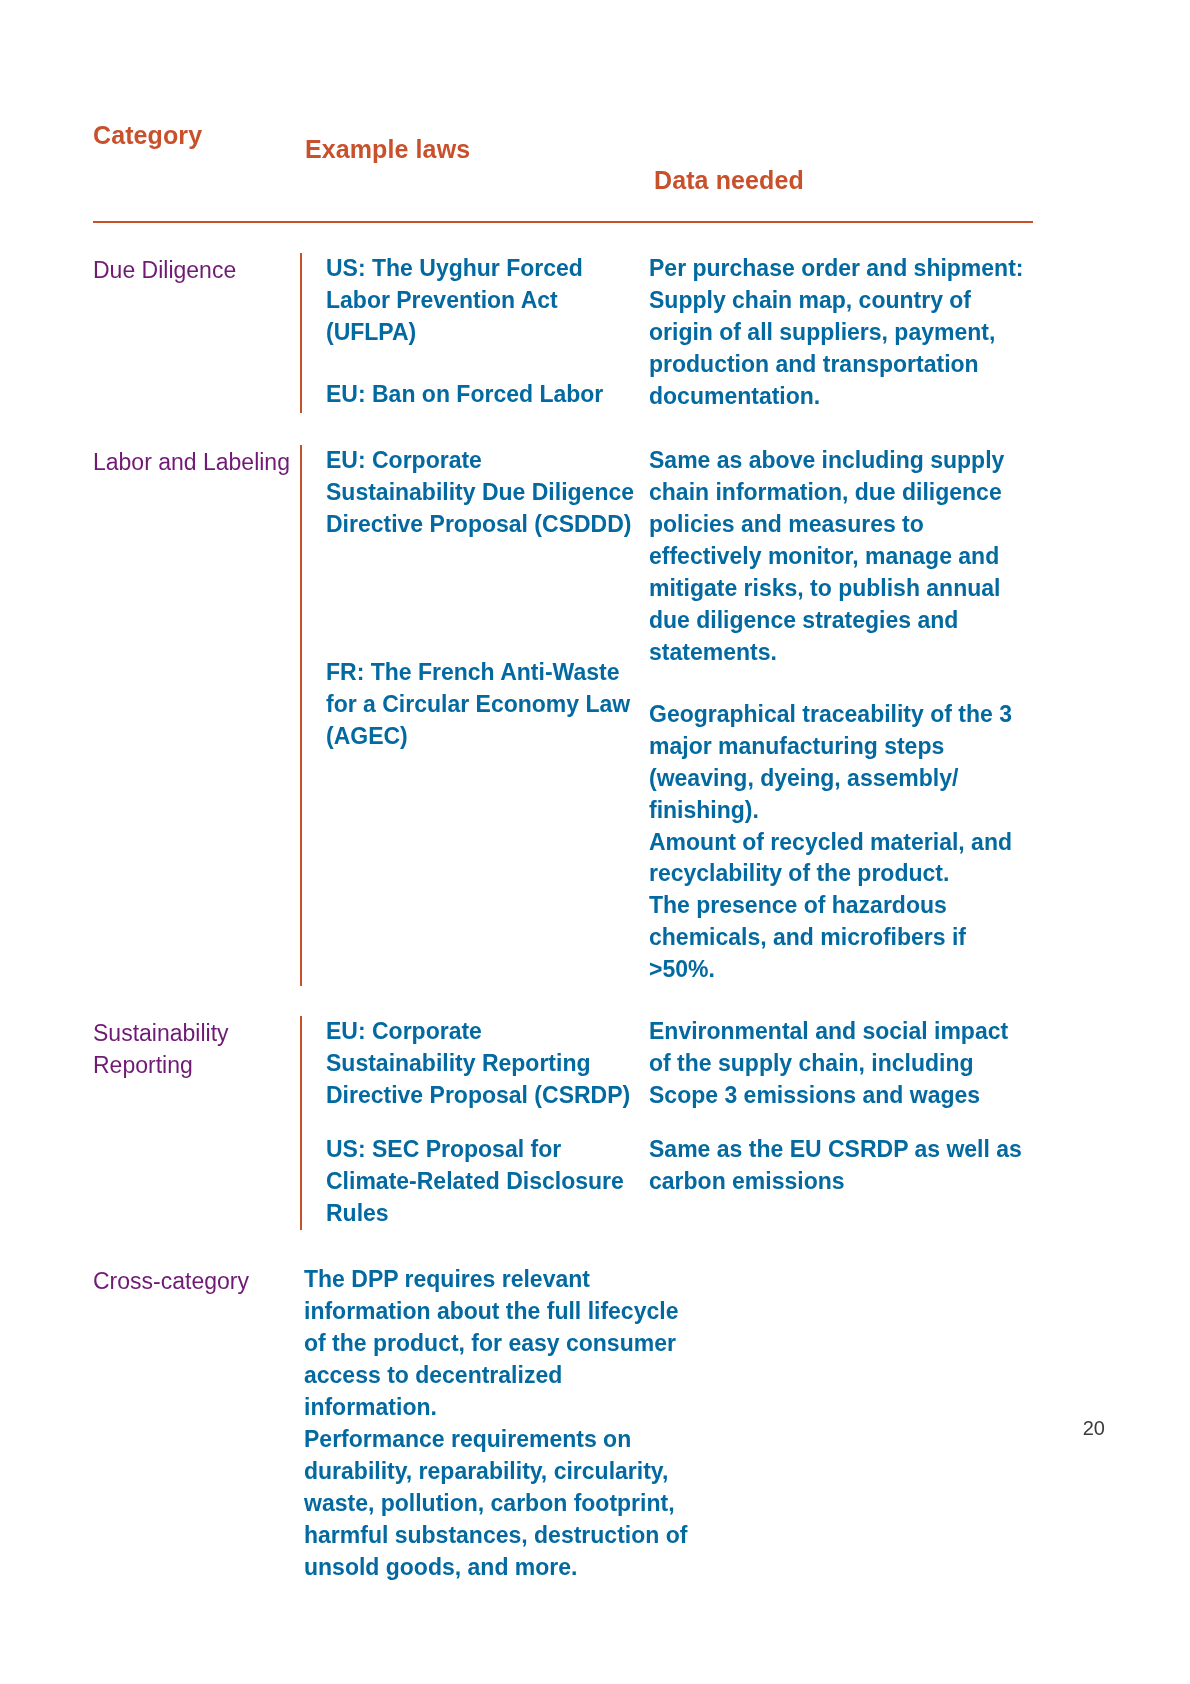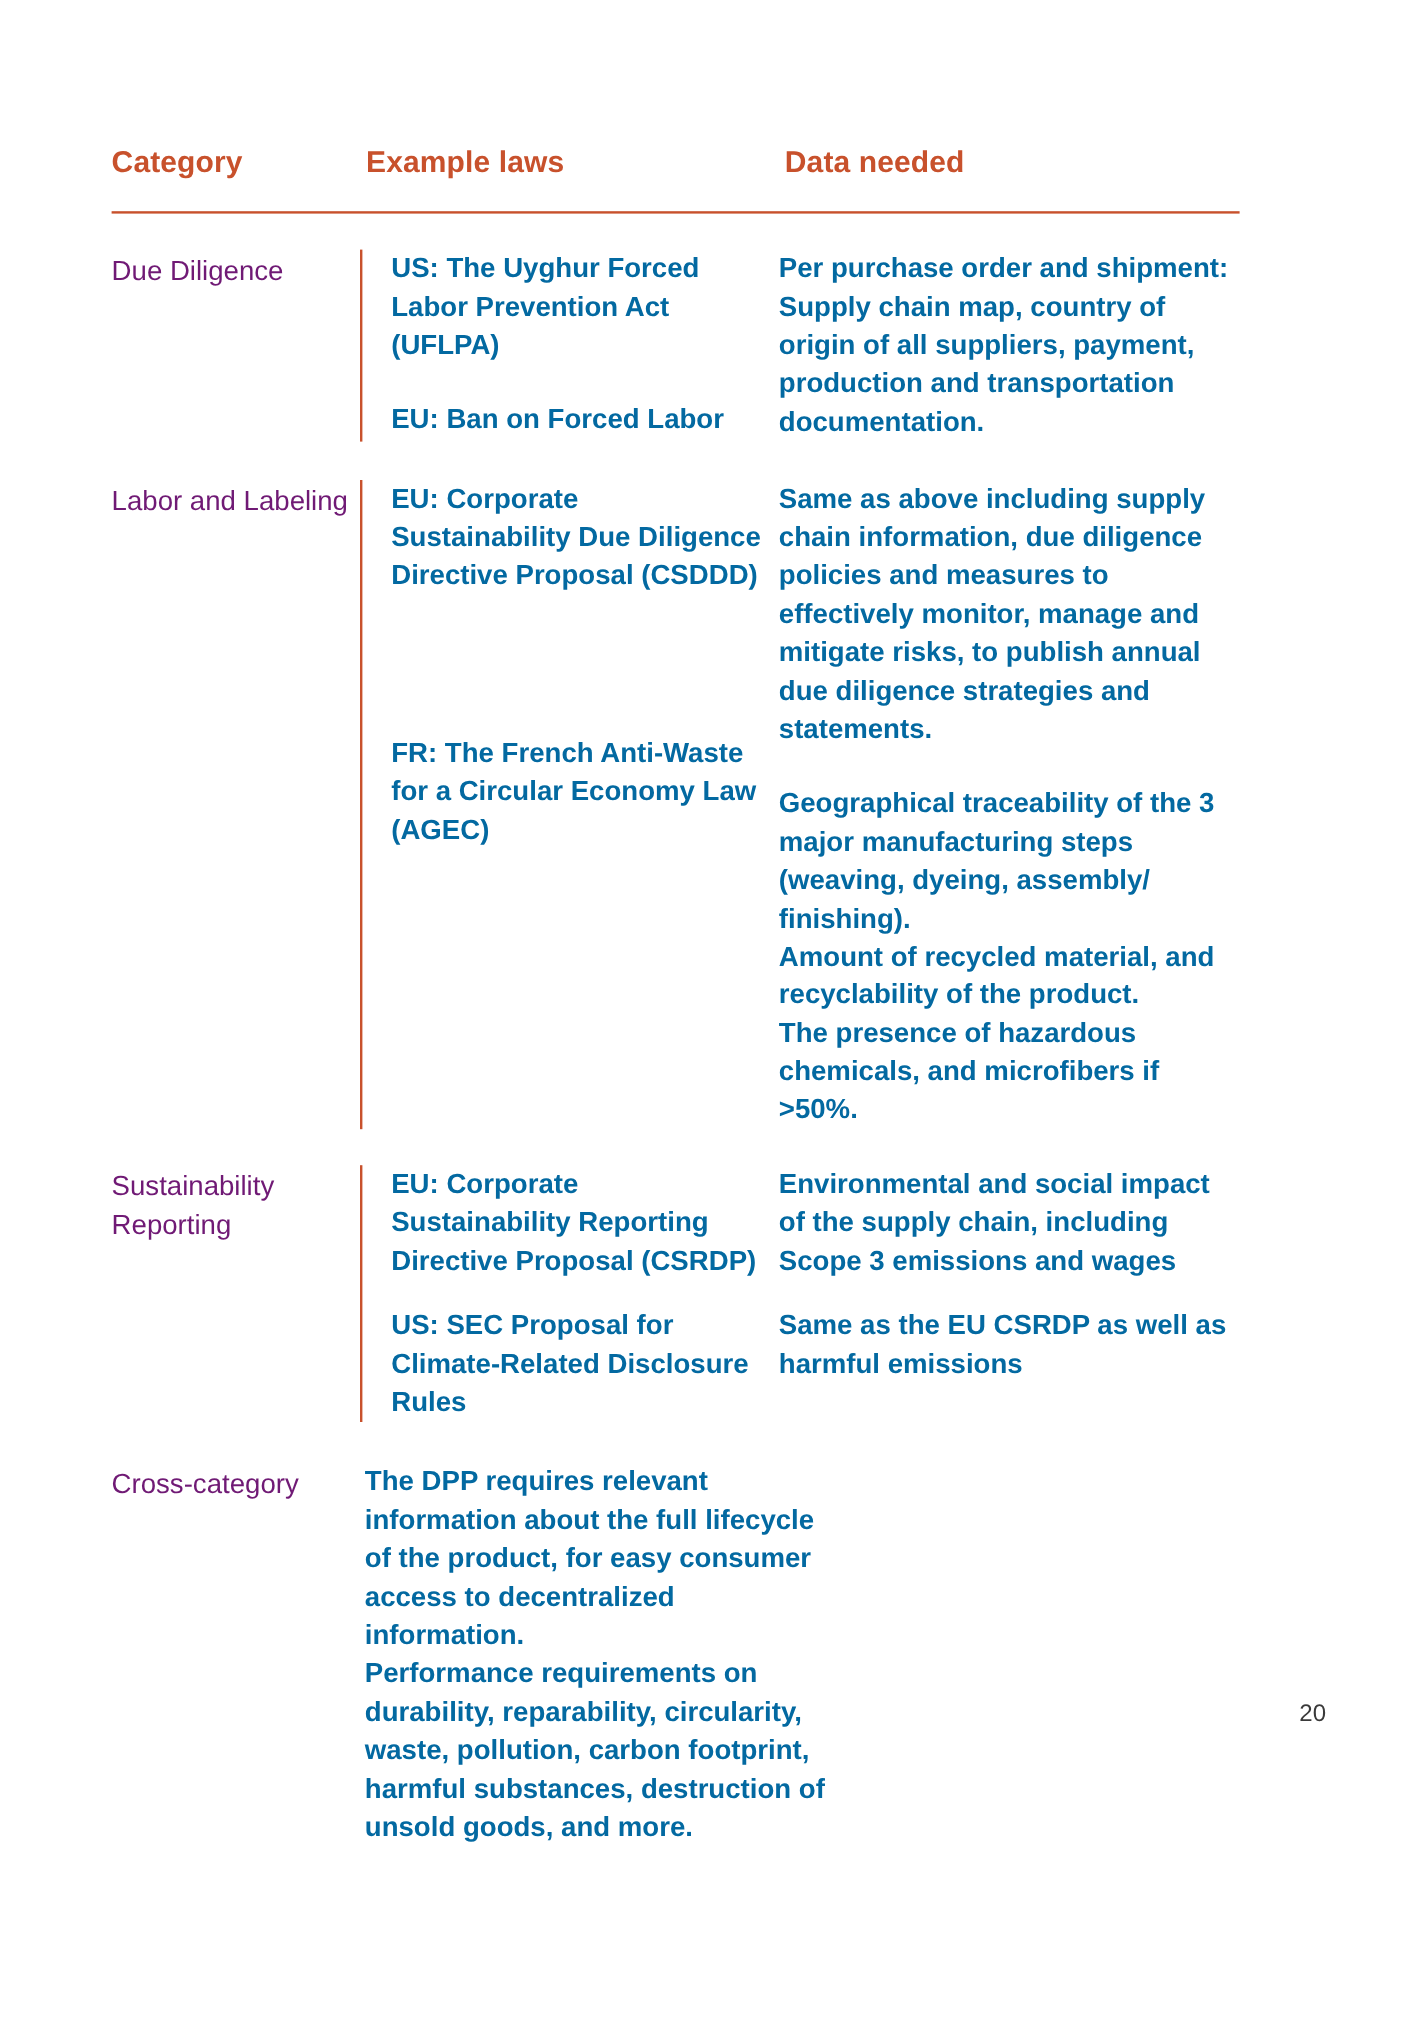--- a/index.html
+++ b/index.html
@@ -42,22 +42,22 @@
     color: #c8512c;
     font-size: 25px;
     font-weight: bold;
     line-height: 1.2;
     letter-spacing: 0.1px;
   }
   .col-a { width: 207px; flex: 0 0 207px; }
   .col-b { width: 345px; flex: 0 0 345px; }
   .col-c { width: 388px; flex: 0 0 388px; }
 
-  .th.col-b { padding-left: 5px; }
-  .th.col-c { padding-left: 4px; }
+  .th.col-b { padding-left: 5px; margin-top: 14px; }
+  .th.col-c { padding-left: 4px; margin-top: 45px; }
 
   
   .row {
     display: flex;
     align-items: stretch;
   }
   .cell-cat {
     width: 207px;
     flex: 0 0 207px;
     font-size: 23px;
@@ -153,21 +153,21 @@
     <div class="row">
       <div class="cell-cat">Sustainability Reporting</div>
       <div class="cell-mid">
         <p class="law">EU: Corporate Sustainability Reporting Directive Proposal (CSRDP)</p>
         <div style="height:22px"></div>
         <p class="law">US: SEC Proposal for Climate-Related Disclosure Rules</p>
       </div>
       <div class="cell-data">
         <p class="need">Environmental and social impact of the supply chain, including Scope 3 emissions and wages</p>
         <div style="height:22px"></div>
-        <p class="need">Same as the EU CSRDP as well as harmful emissions</p>
+        <p class="need">Same as the EU CSRDP as well as carbon emissions</p>
       </div>
     </div>
 
     <div style="height:34px"></div>
 
     <div class="row">
       <div class="cell-cat">Cross-category</div>
       <div class="cell-data">
         <p class="need">The DPP requires relevant information about the full lifecycle of the product, for easy consumer access to decentralized information.</p>
         <p class="need">Performance requirements on durability, reparability, circularity, waste, pollution, carbon footprint, harmful substances, destruction of unsold goods, and more.</p>

